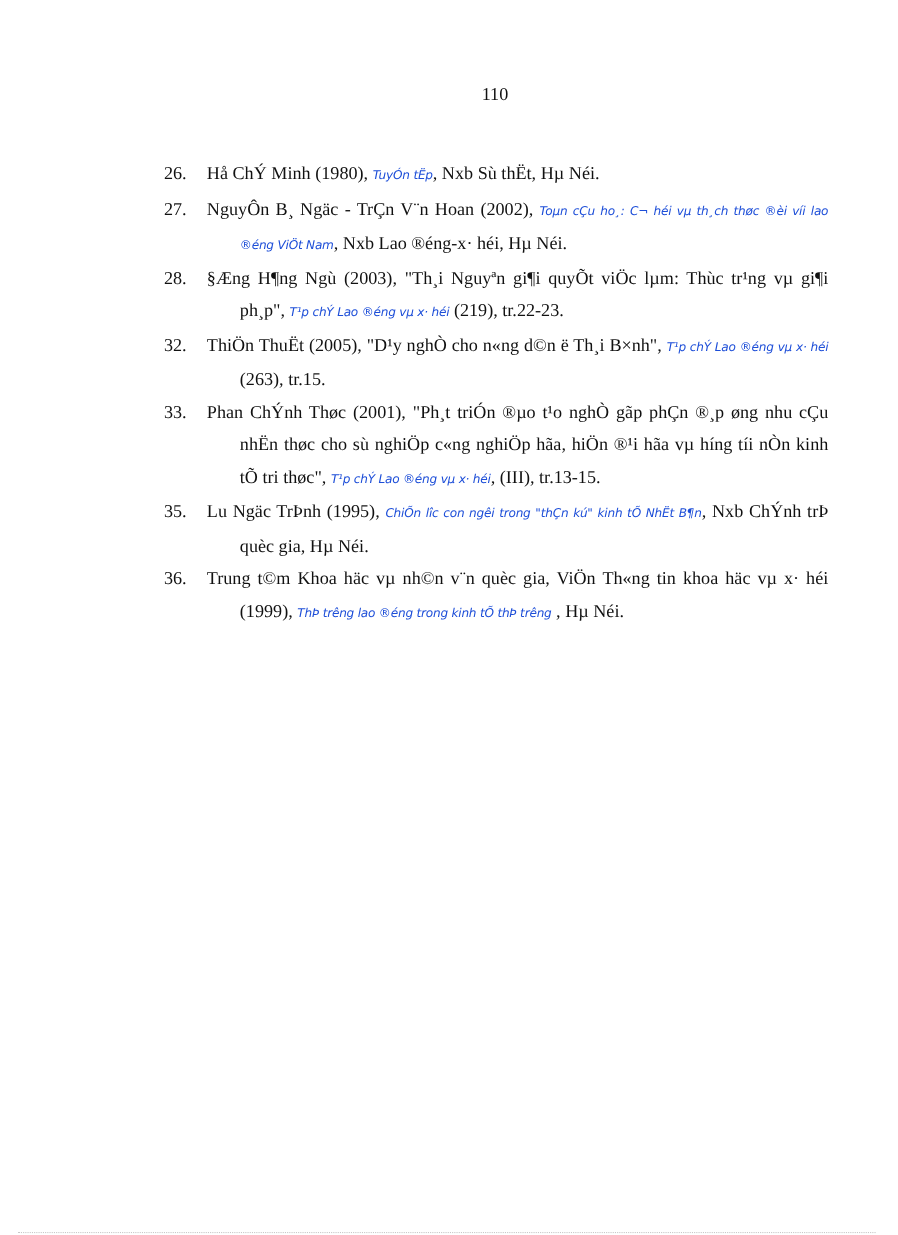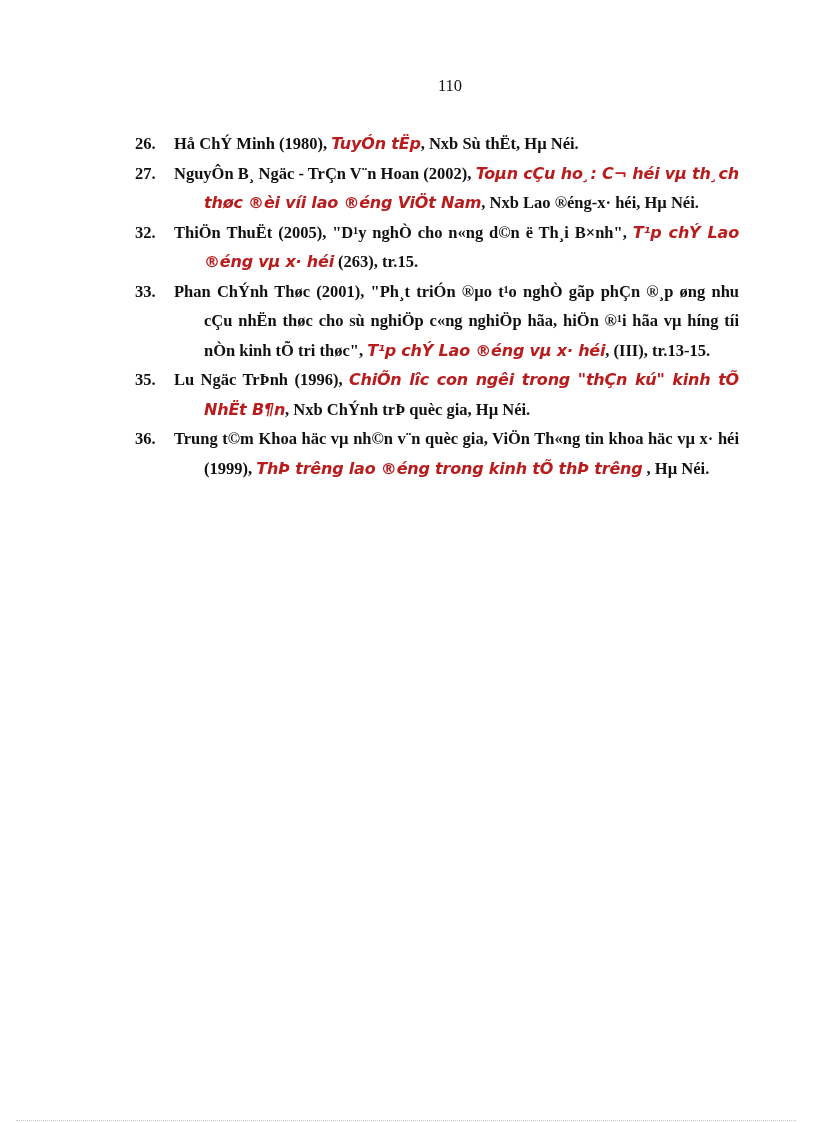--- a/index.html
+++ b/index.html
@@ -22,47 +22,46 @@
       width: 900px;
       text-align: center;
       font-size: 16.5px;
       line-height: 20px;
     }
     .refs {
       position: absolute;
       top: 129px;
       left: 135px;
       width: 604px;
-      margin: 0;
+      margin: 14px;
       padding: 0;
       list-style: none;
-      font-weight: bold;
     }
     .ref {
       position: relative;
       padding-left: 69px;
       text-indent: -30px;
       font-size: 16.5px;
       line-height: 29.5px;
       text-align: justify;
       text-align-last: left;
     }
     .ref-num {
       position: absolute;
       left: 0;
       text-indent: 0;
       display: inline-block;
       width: 39px;
     }
     .it {
       font-family: "DejaVu Sans", sans-serif;
       font-style: oblique;
-      font-size: 16px;
+      font-size: 11px;
       letter-spacing: -0.2px;
-      color: #b91c1c;
+      color: #1d4ed8;
     }
     .footer-rule {
       position: absolute;
       left: 16px;
       right: 20px;
       top: 1120px;
       height: 0;
       border-top: 1px dotted #c8c8c8;
     }
   </style>
@@ -75,30 +74,34 @@
   <ol class="refs">
     <li class="ref">
       <span class="ref-num">26.</span>
       <span>Hå ChÝ Minh  (1980), </span><span class="it">TuyÓn tËp</span><span>, Nxb Sù thËt, Hµ Néi.</span>
     </li>
     <li class="ref">
       <span class="ref-num">27.</span>
       <span>NguyÔn B¸ Ngäc - TrÇn V¨n Hoan (2002), </span><span class="it">Toµn cÇu ho¸: C¬ héi vµ th¸ch thøc ®èi víi lao ®éng ViÖt Nam</span><span>, Nxb Lao ®éng-x· héi, Hµ Néi.</span>
     </li>
     <li class="ref">
+      <span class="ref-num">28.</span>
+      <span>§Æng H¶ng Ngù (2003), "Th¸i Nguyªn gi¶i quyÕt viÖc lµm: Thùc tr¹ng vµ gi¶i ph¸p", </span><span class="it">T¹p chÝ Lao ®éng vµ x· héi</span><span> (219), tr.22-23.</span>
+    </li>
+    <li class="ref">
       <span class="ref-num">32.</span>
       <span>ThiÖn ThuËt (2005), "D¹y nghÒ cho n«ng d©n ë Th¸i B×nh", </span><span class="it">T¹p chÝ Lao ®éng vµ x· héi</span><span> (263), tr.15.</span>
     </li>
     <li class="ref">
       <span class="ref-num">33.</span>
       <span>Phan ChÝnh Thøc (2001), "Ph¸t triÓn ®µo t¹o nghÒ gãp phÇn ®¸p øng nhu cÇu nhËn thøc cho sù nghiÖp c«ng nghiÖp hãa, hiÖn ®¹i hãa vµ h­íng tíi nÒn kinh tÕ tri thøc", </span><span class="it">T¹p chÝ Lao ®éng vµ x· héi</span><span>, (III), tr.13-15.</span>
     </li>
     <li class="ref">
       <span class="ref-num">35.</span>
-      <span>L­u  Ngäc TrÞnh (1996), </span><span class="it">ChiÕn l­îc  con ng­êi  trong "thÇn kú" kinh tÕ NhËt B¶n</span><span>, Nxb ChÝnh trÞ quèc gia, Hµ Néi.</span>
+      <span>L­u  Ngäc TrÞnh (1995), </span><span class="it">ChiÕn l­îc  con ng­êi  trong "thÇn kú" kinh tÕ NhËt B¶n</span><span>, Nxb ChÝnh trÞ quèc gia, Hµ Néi.</span>
     </li>
     <li class="ref">
       <span class="ref-num">36.</span>
       <span>Trung t©m Khoa häc vµ nh©n v¨n quèc gia, ViÖn Th«ng tin khoa häc vµ x· héi (1999), </span><span class="it">ThÞ tr­êng  lao ®éng trong kinh tÕ thÞ tr­êng</span><span> , Hµ Néi.</span>
     </li>
   </ol>
 
   <div class="footer-rule"></div>
 </div>
 

